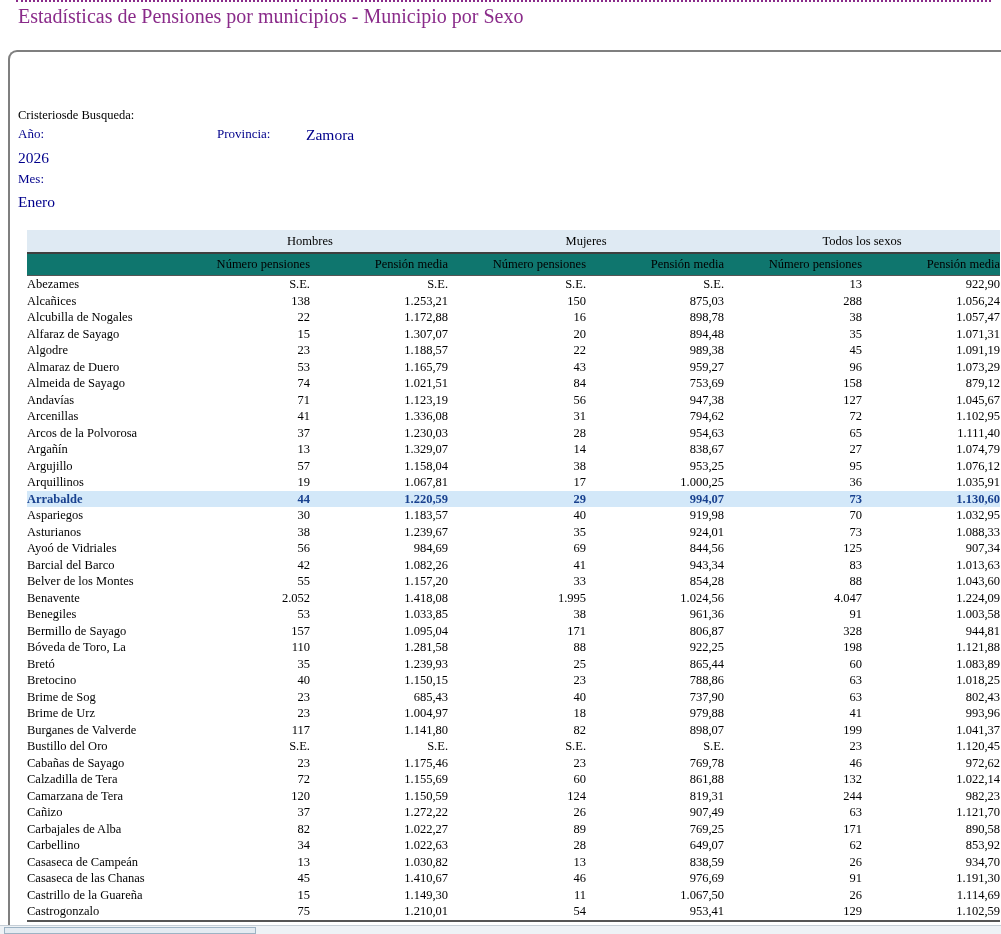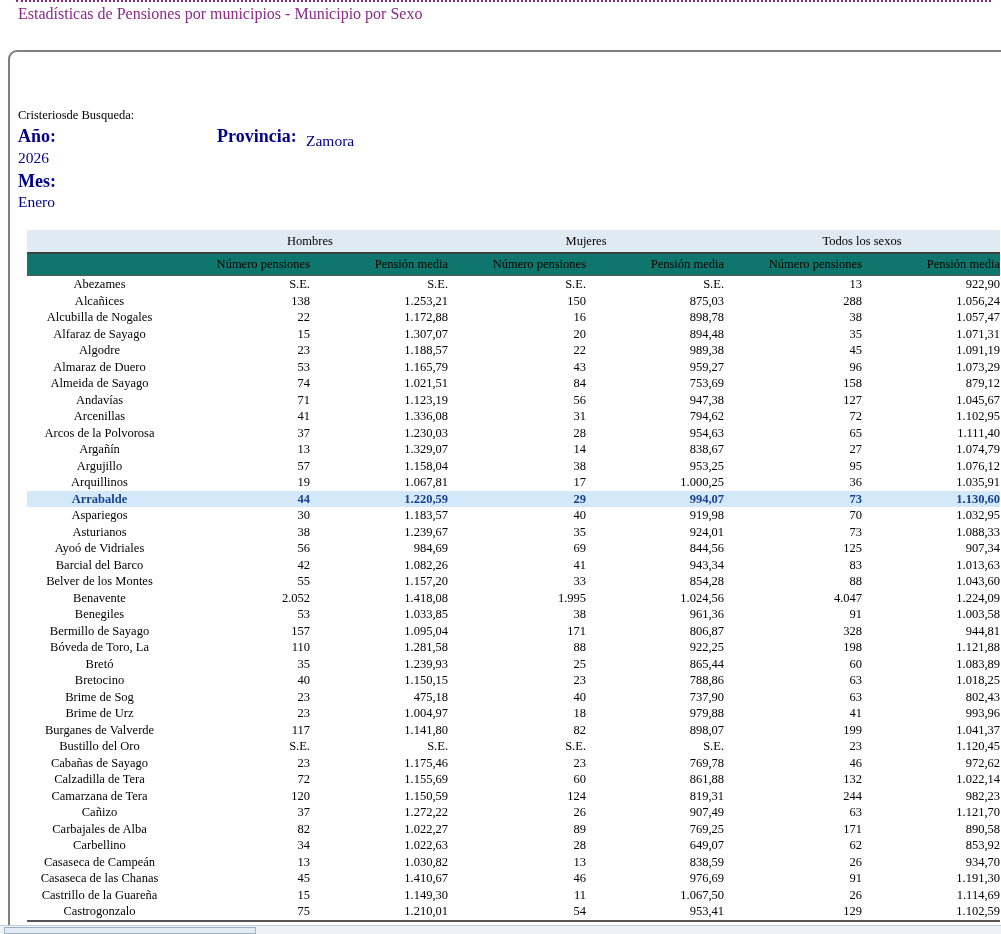--- a/index.html
+++ b/index.html
@@ -7,36 +7,36 @@
     width:1001px;height:934px;position:relative;overflow:hidden;
     background:#ffffff;
     font-family:"Liberation Serif", serif;
   }
   .focus-dots{
     position:absolute;left:16px;top:0;width:975px;height:0;
     border-top:2px dotted var(--title_purple);
   }
   .title{
     position:absolute;left:18px;top:5px;margin:0;
-    font-size:16px;font-weight:normal;color:var(--title_purple);
+    font-size:20px;font-weight:normal;color:var(--title_purple);
     white-space:nowrap;text-decoration:none;
   }
   .panel{
     position:absolute;left:8px;top:50px;width:1100px;height:884px;
     border:2px solid var(--box_border);
     border-right:none;border-bottom:none;
     border-top-left-radius:9px;
     box-sizing:border-box;
   }
   .crit-heading{position:absolute;left:8px;top:56px;font-size:12.5px;color:#000;text-align:right;}
-  .lbl{position:absolute;font-size:18px;font-weight:bold;color:var(--navy);white-space:nowrap;}
+  .lbl{position:absolute;font-size:13px;font-weight:normal;color:var(--navy);white-space:nowrap;}
   .val{position:absolute;font-size:15.5px;font-weight:normal;color:var(--navy);white-space:nowrap;}
   .pos-year-lbl{left:8px;top:74px;}
   .pos-prov-lbl{left:207px;top:74px;}
-  .pos-prov-val{left:296px;top:80px;text-align:right;}
+  .pos-prov-val{left:296px;top:74px;text-align:right;}
   .pos-year-val{left:8px;top:97px;}
   .pos-month-lbl{left:8px;top:119px;}
   .pos-month-val{left:8px;top:141px;}
 
   table.stats{
     position:absolute;left:17px;top:178px;width:973px;
     border-collapse:collapse;table-layout:fixed;
   }
   table.stats th, table.stats td{
     padding:0;white-space:nowrap;overflow:hidden;
@@ -47,21 +47,21 @@
     font-weight:normal;text-align:center;
     border-bottom:2px solid var(--rule_dark);
   }
   tr.sub th{
     background:#0f766e;height:21px;
     font-weight:normal;text-align:right;
     border-bottom:1px solid var(--rule_mid);
   }
   tbody tr{height:16.5px;}
   tbody td{line-height:16.5px;}
-  td.name{text-align:center;padding-left:12px;font-family:Liberation Serif, serif;}
+  td.name{text-align:left;padding-left:12px;font-family:Liberation Serif, serif;}
   td.num{text-align:right;}
   td.v1{padding-right:8px;}
   td.v2{padding-right:16px;}
   td.v3{padding-right:16px;}
   td.v4{padding-right:22px;}
   td.v5{padding-right:54px;}
   td.v6{padding-right:46px;font-family:Liberation Serif, serif;}
   tbody tr:last-child td{border-bottom:2px solid var(--rule_mid);}
   tr.hl td{
     background:var(--hl_bg);
@@ -343,21 +343,21 @@
     <td class="num v1">40</td>
     <td class="num v2">1.150,15</td>
     <td class="num v3">23</td>
     <td class="num v4">788,86</td>
     <td class="num v5">63</td>
     <td class="num v6">1.018,25</td>
   </tr>
         <tr>
     <td class="name">Brime de Sog</td>
     <td class="num v1">23</td>
-    <td class="num v2">475,18</td>
+    <td class="num v2">685,43</td>
     <td class="num v3">40</td>
     <td class="num v4">737,90</td>
     <td class="num v5">63</td>
     <td class="num v6">802,43</td>
   </tr>
         <tr>
     <td class="name">Brime de Urz</td>
     <td class="num v1">23</td>
     <td class="num v2">1.004,97</td>
     <td class="num v3">18</td>

